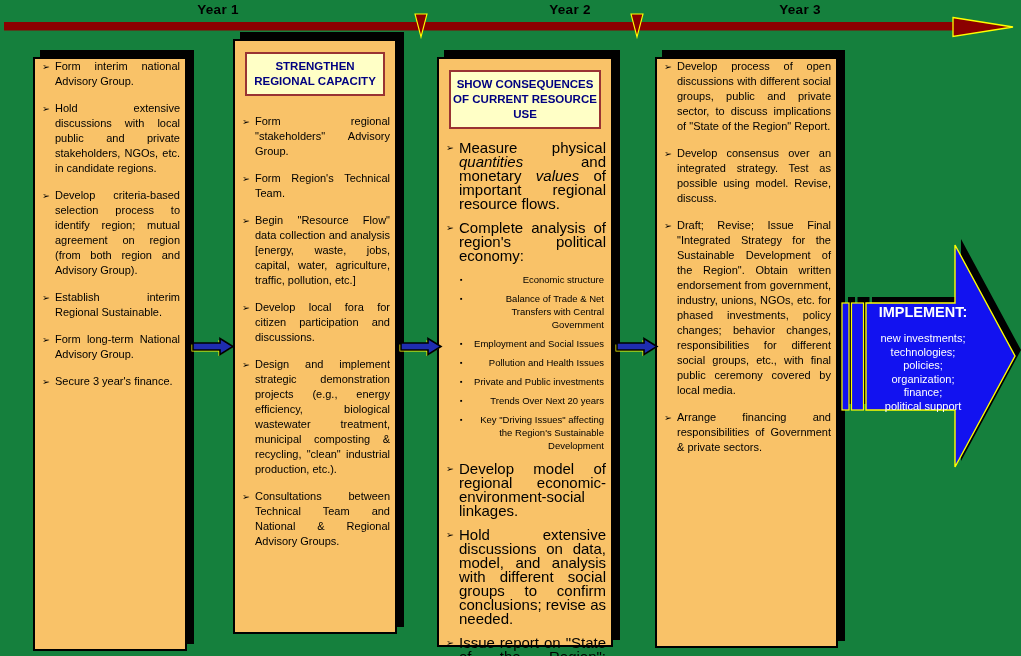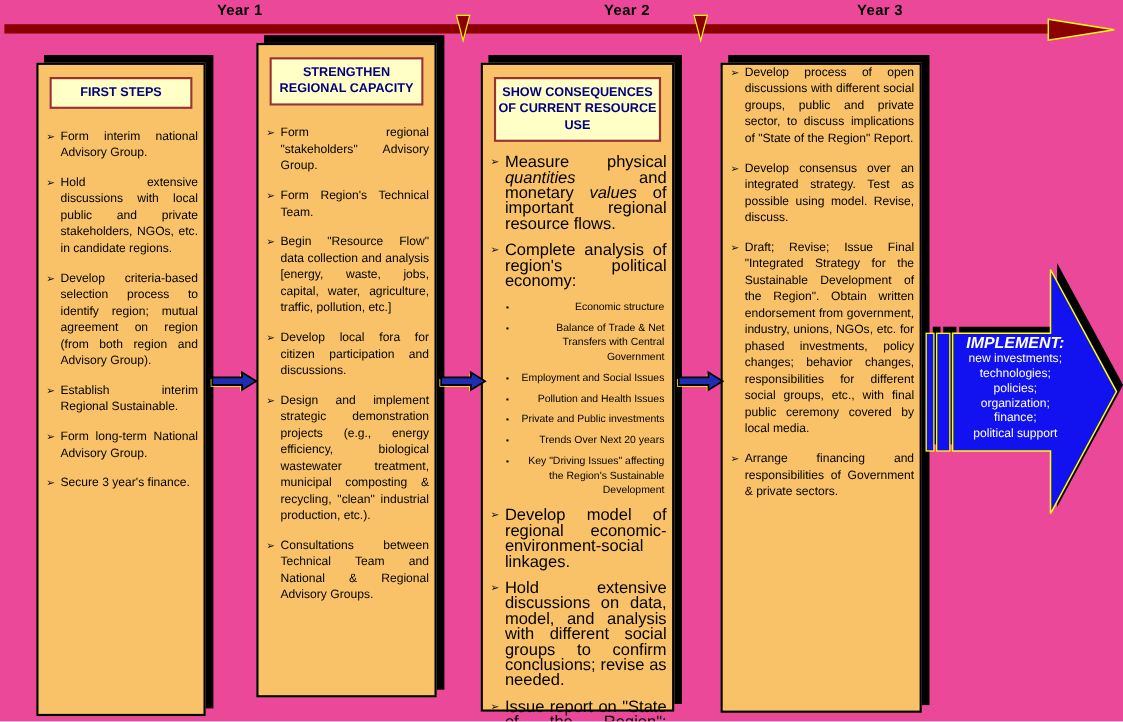--- a/index.html
+++ b/index.html
@@ -1,17 +1,17 @@
 <!DOCTYPE html>
 <html><head>
 <meta charset="utf-8">
 <style>
   html,body{margin:0;padding:0;background:#fff;}
   .canvas{
-    position:relative;width:1021px;height:656px;background:#ec4899;overflow:hidden;
+    position:relative;width:1021px;height:656px;background:#15803d;overflow:hidden;
     font-family:"Liberation Sans","DejaVu Sans",sans-serif;color:#000;
   }
   
   .year-label{
     position:absolute;top:2px;transform:translateX(-50%);
     font-size:13.5px;font-weight:bold;color:#000;letter-spacing:.3px;
   }
   #year1{left:218px;} #year2{left:570px;} #year3{left:800px;}
   .timeline-svg{position:absolute;left:0;top:0;}
 
@@ -45,40 +45,39 @@
 
   
   .connector{position:absolute;}
   #conn1{left:191px;top:336px;} #conn2{left:399px;top:336px;} #conn3{left:615px;top:336px;}
 
   
   #implement{position:absolute;left:838px;top:238px;}
   .impl-text{
     position:absolute;left:858px;top:304px;width:130px;text-align:center;color:#ffffff;
   }
-  .impl-heading{font-size:14.5px;font-weight:bold;font-style:italic;margin-bottom:0;}
+  .impl-heading{font-size:14.5px;font-weight:bold;margin-bottom:12px;}
   .impl-item{font-size:11px;line-height:13.5px;text-align:center;}
 </style>
 </head>
 <body>
 
 <div class="canvas">
 
   <svg class="timeline-svg" width="1021" height="46" viewBox="0 0 1021 46">
     <rect x="4" y="22" width="949" height="8.5" fill="#8B0000"></rect>
     <polygon points="953,17.5 1013,27 953,36.5" fill="#8B0000" stroke="#FFFF00" stroke-width="1.3"></polygon>
     <polygon points="415,14 427,14 421,37" fill="#8B0000" stroke="#FFFF00" stroke-width="1.1"></polygon>
     <polygon points="631,14 643,14 637,37" fill="#8B0000" stroke="#FFFF00" stroke-width="1.1"></polygon>
   </svg>
   <div class="year-label" id="year1">Year 1</div>
   <div class="year-label" id="year2">Year 2</div>
   <div class="year-label" id="year3">Year 3</div>
 
   <div class="panel" id="panel1">
-    <div class="panel-title">FIRST STEPS</div>
     <div class="bullets">
       <div class="bullet">
           <span class="bmark">➢</span>
           <span class="btext">Form interim national Advisory Group.</span>
         </div>
       <div class="bullet">
           <span class="bmark">➢</span>
           <span class="btext">Hold extensive discussions with local public and private stakeholders, NGOs, etc. in candidate regions.</span>
         </div>
       <div class="bullet">

